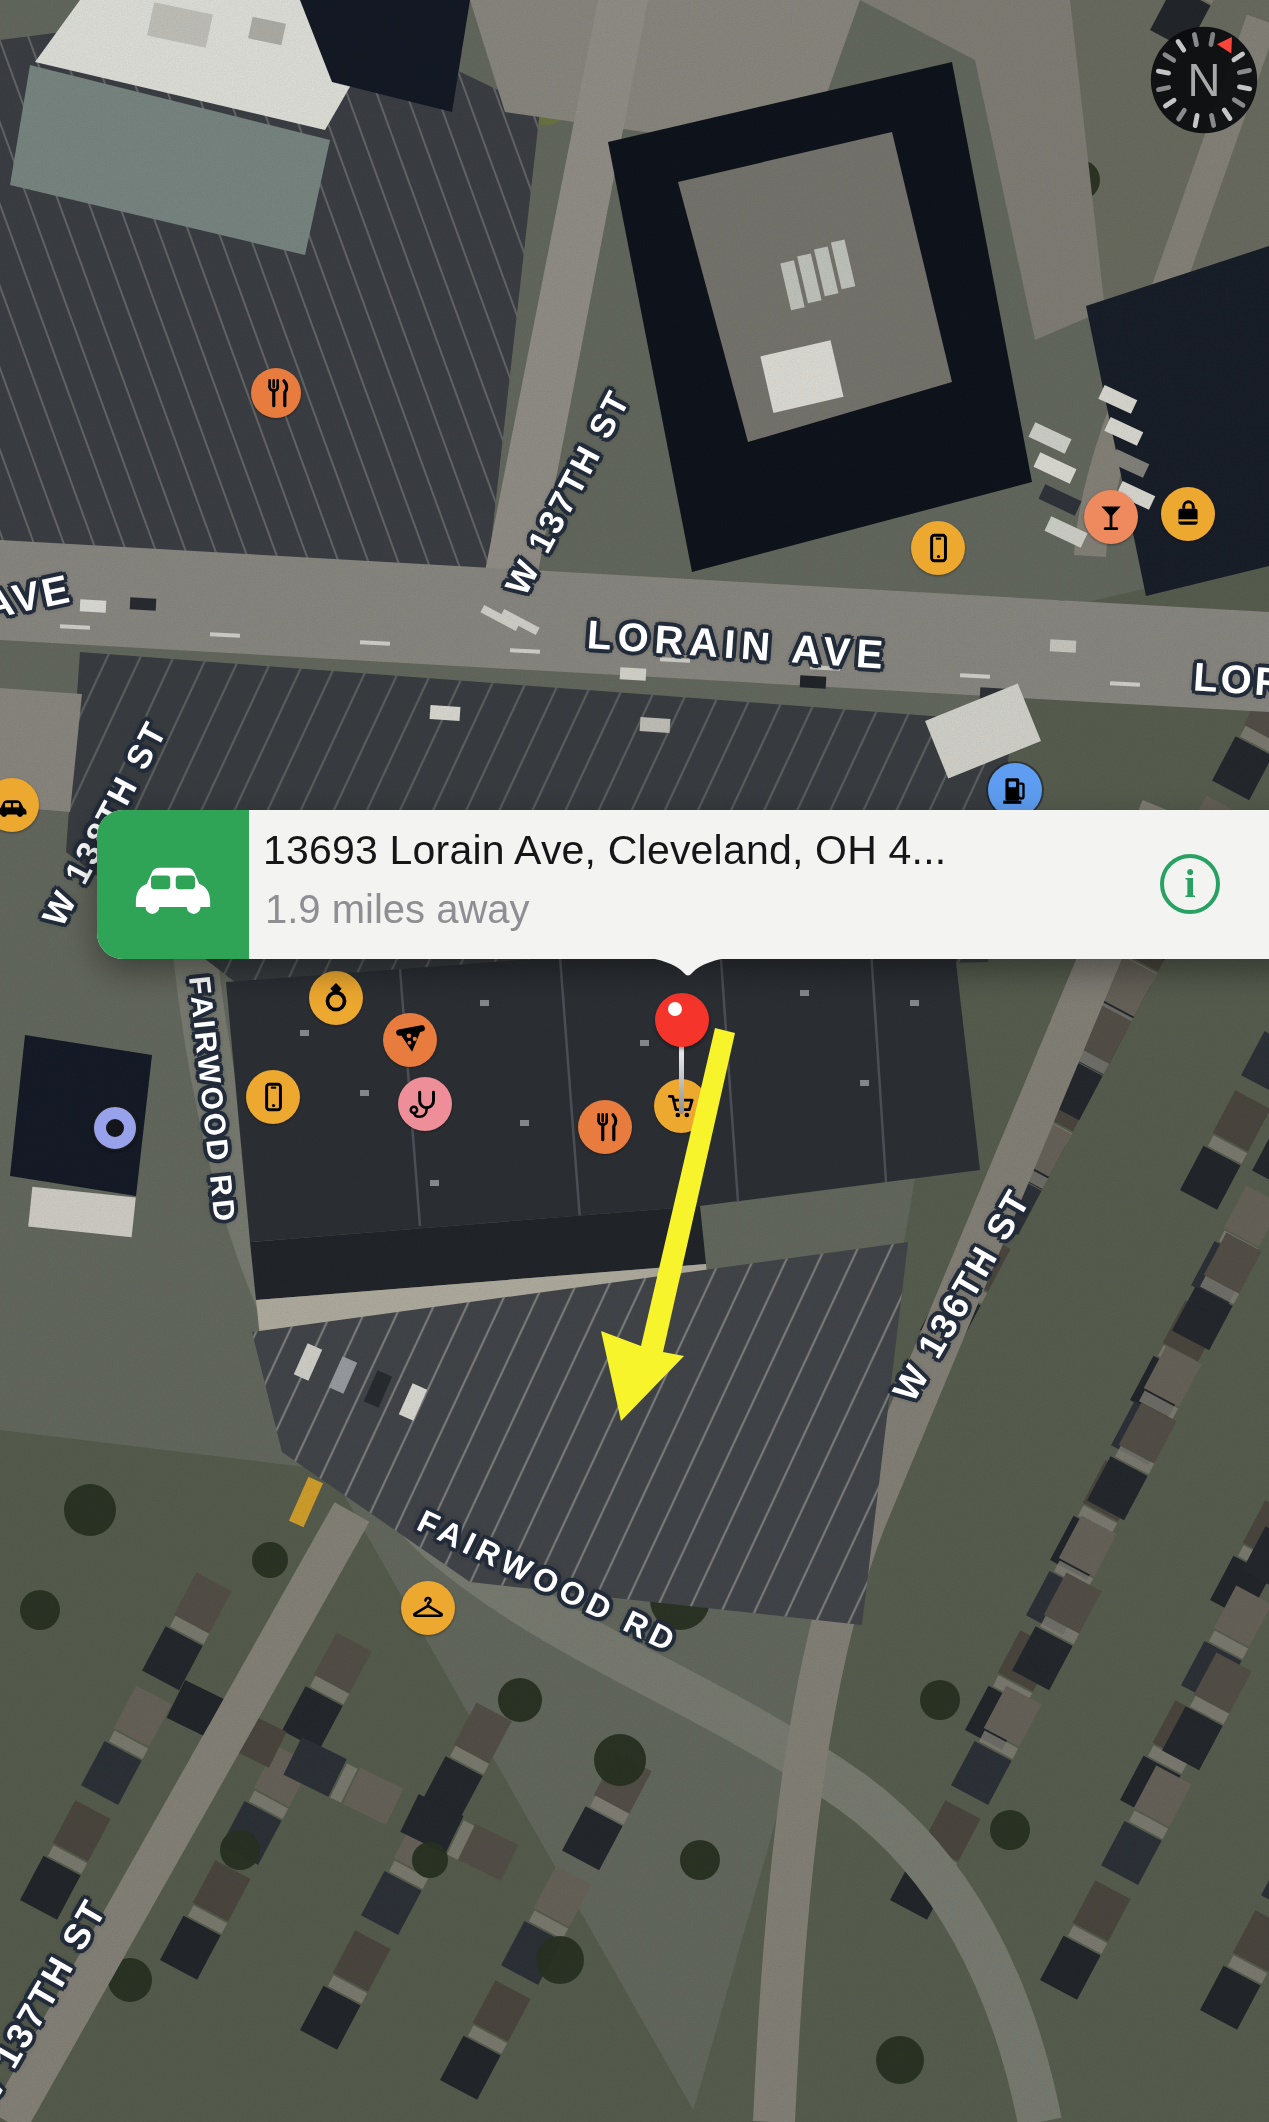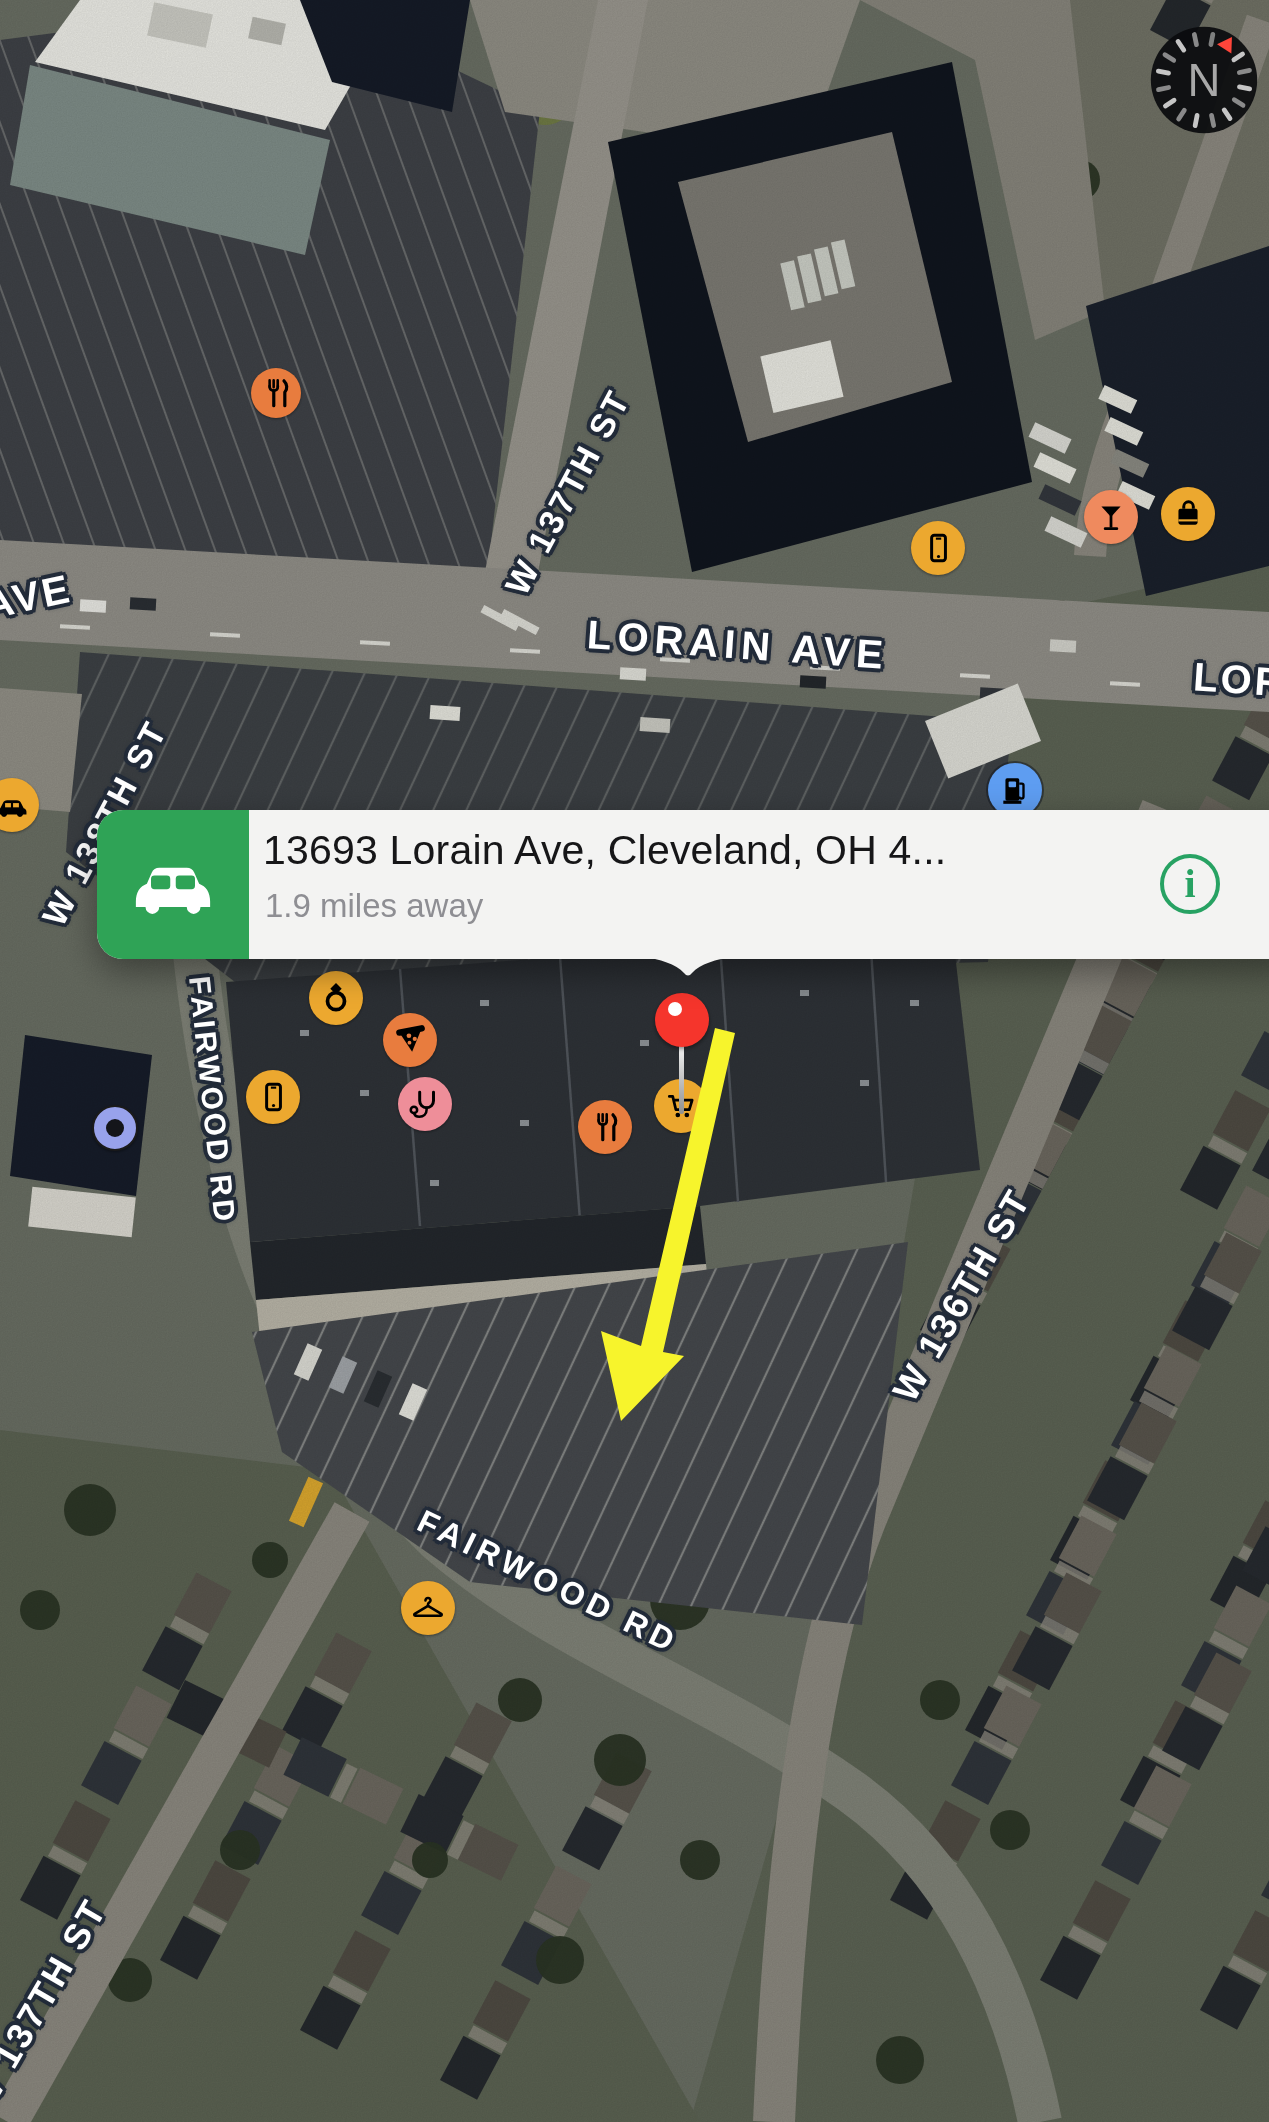--- a/index.html
+++ b/index.html
@@ -24,21 +24,21 @@
     box-shadow:0 2px 4px rgba(0,0,0,.45);}
   .pin-dot{position:absolute;width:14px;height:14px;left:13px;top:9px;border-radius:50%;background:#fff;}
   
   #arrow{position:absolute;left:0;top:0;z-index:30;pointer-events:none;}
   
   .card{position:absolute;z-index:40;left:97px;top:810px;width:1210px;height:149px;
     background:#F3F3F2;border-radius:26px;box-shadow:0 12px 34px rgba(0,0,0,.38);}
   .card-green{position:absolute;left:0;top:0;bottom:0;width:152px;background:#2FA356;
     border-radius:26px 0 0 26px;display:flex;align-items:center;justify-content:center;}
   .card-addr{position:absolute;left:166px;top:17px;font-size:41px;color:#161618;letter-spacing:.2px;}
-  .card-dist{position:absolute;left:168px;top:77px;font-size:33px;color:#8E8E93;}
+  .card-dist{position:absolute;left:168px;top:77px;font-size:40px;color:#8E8E93;}
   .info-btn{position:absolute;left:1063px;top:44px;width:60px;height:60px;border:4px solid #27A263;
     border-radius:50%;box-sizing:border-box;display:flex;align-items:center;justify-content:center;
     font-family:"Liberation Serif",serif;font-size:40px;font-weight:700;color:#27A263;line-height:1;}
   .card-tail{position:absolute;left:543px;bottom:-18px;width:96px;height:20px;}
   
   .compass{position:absolute;z-index:50;left:1147px;top:23px;width:114px;height:114px;}
 </style>
 </head>
 <body>
 

